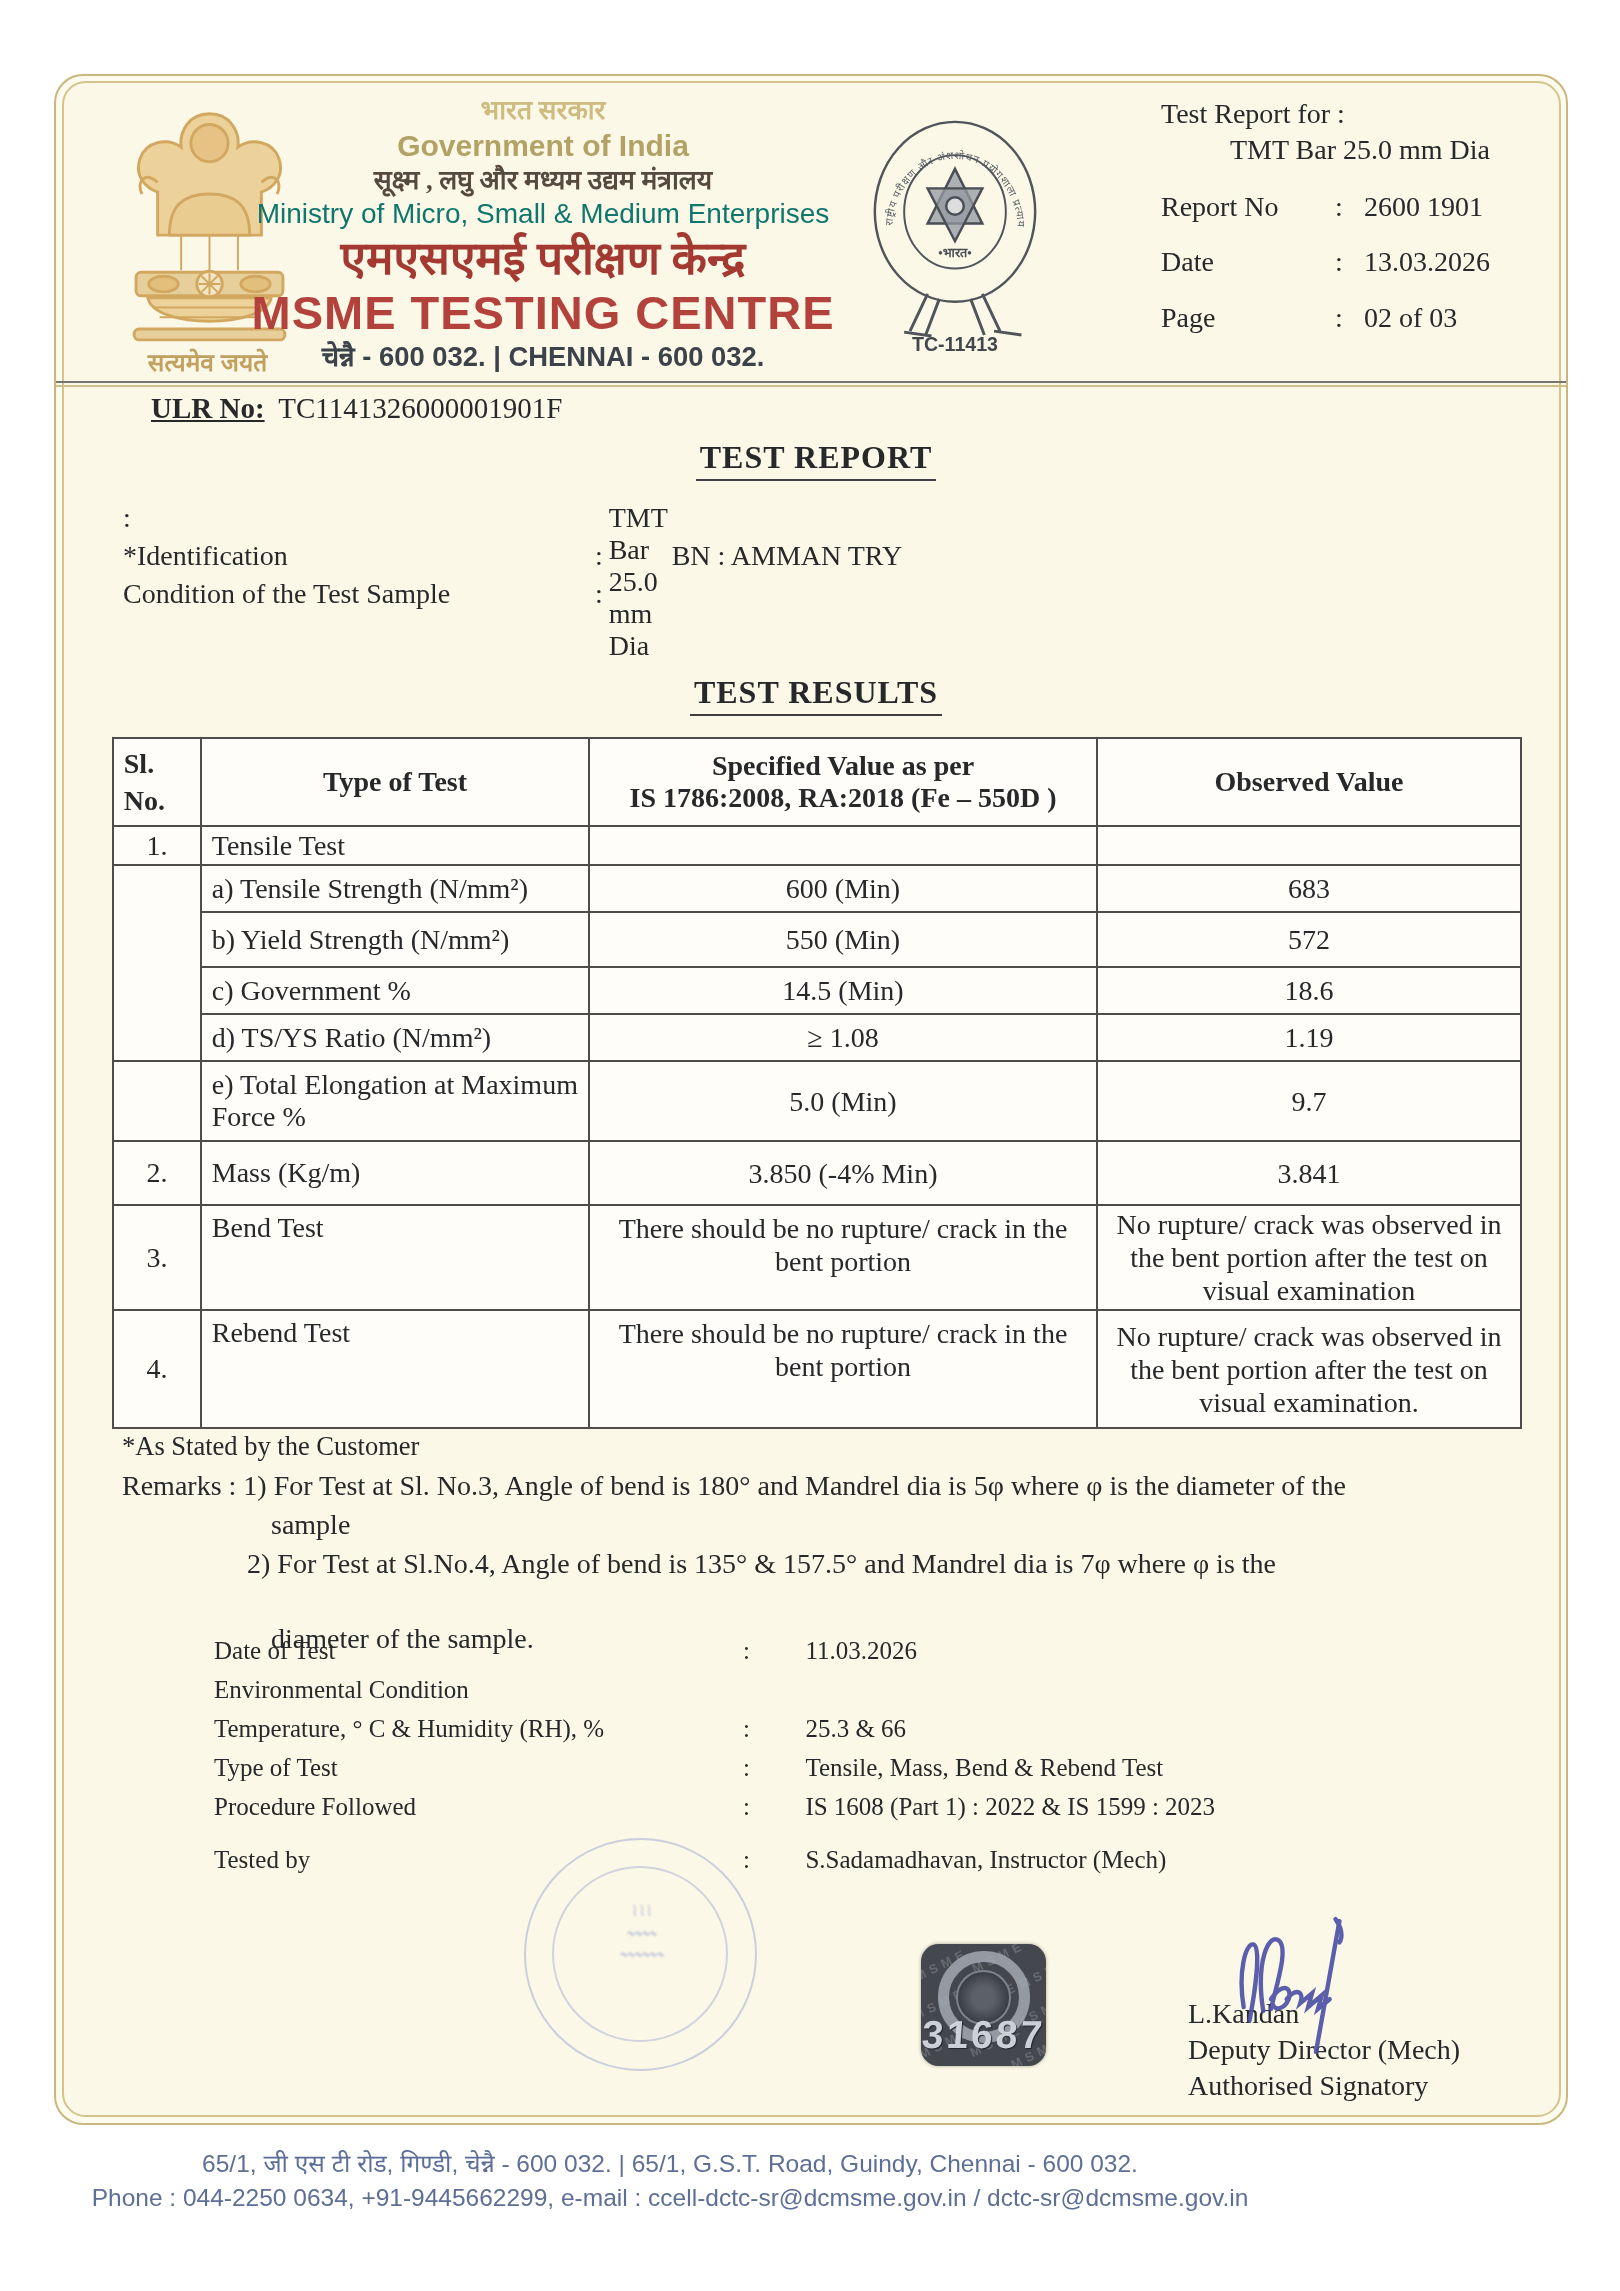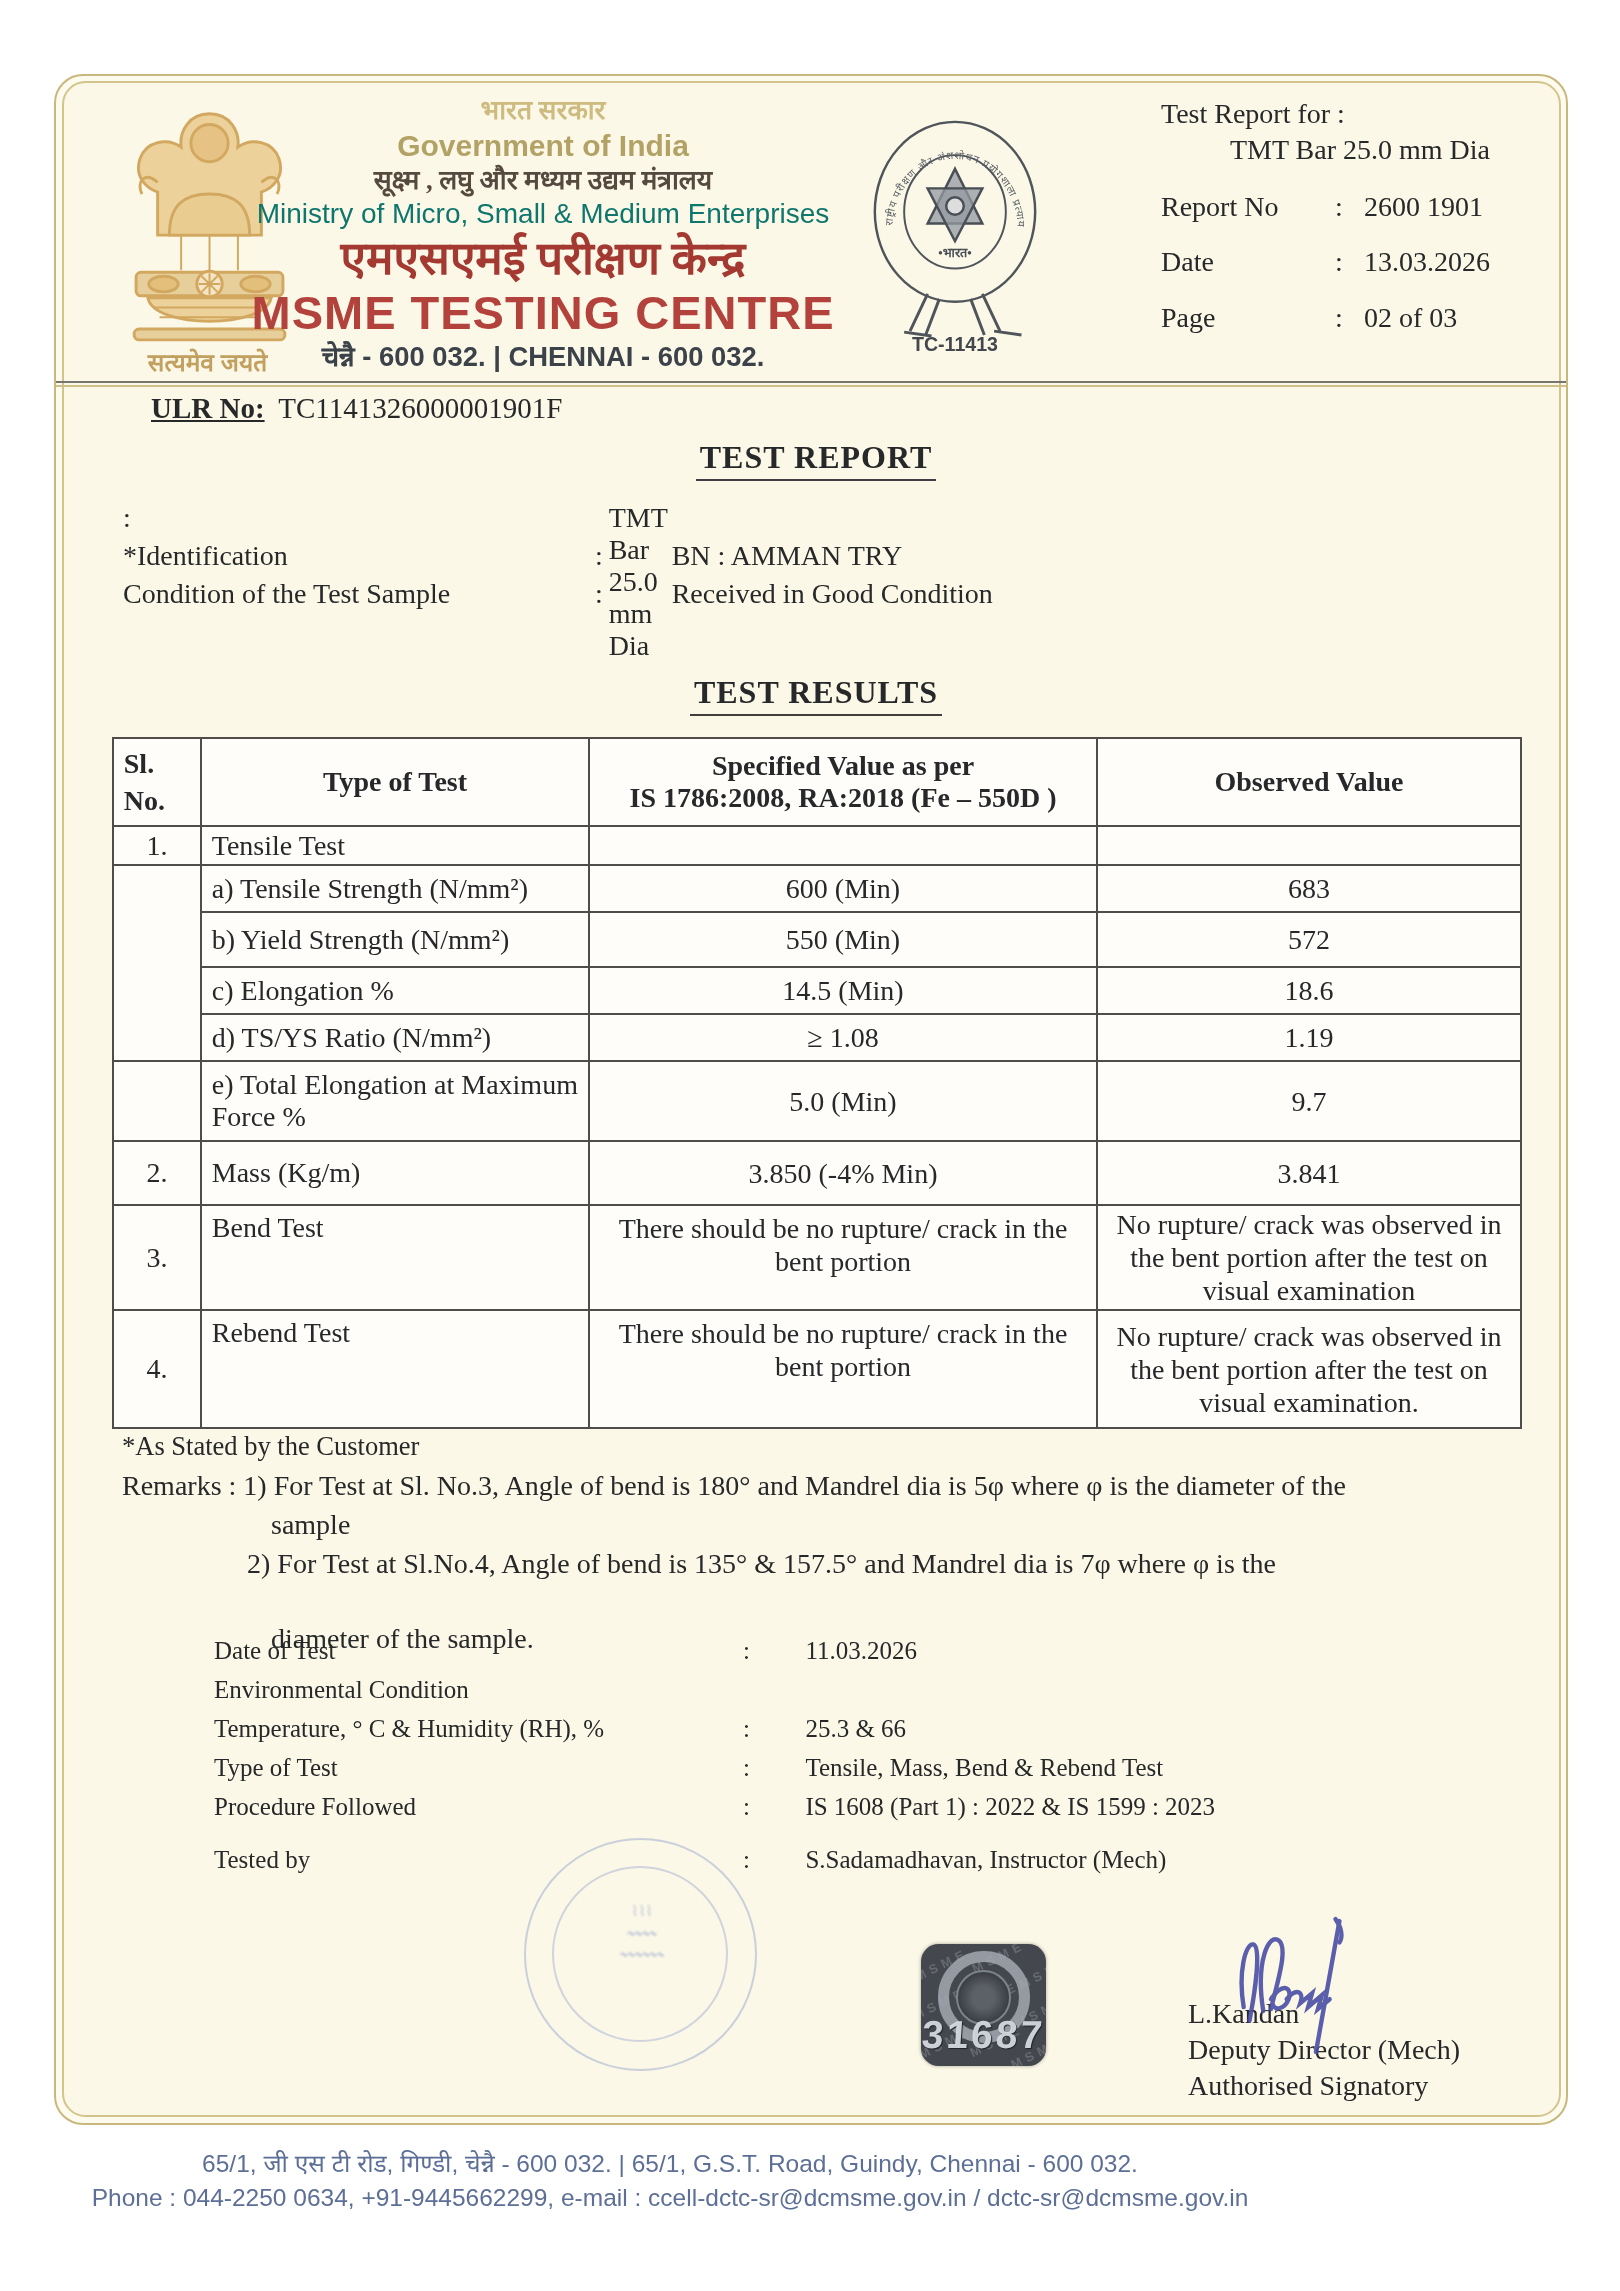--- a/index.html
+++ b/index.html
@@ -196,21 +196,20 @@
       <span class="si-val">TMT Bar 25.0 mm Dia</span>
     </div>
     <div class="si-row">
       <span>*Identification</span>
       <span>:</span>
       <span class="si-val">BN : AMMAN TRY</span>
     </div>
     <div class="si-row">
       <span>Condition of the Test Sample</span>
       <span>:</span>
-      <span class="si-val">Received in Good Condition</span>
     </div>
   </div>
 
   <div class="heading-wrap hw-results">
     <span class="heading">TEST RESULTS</span>
   </div>
 
   <table class="results">
     <colgroup>
         <col style="width:88px">
@@ -242,21 +241,21 @@
       <td class="c-type">a) Tensile Strength (N/mm²)</td>
       <td class="c-spec">600 (Min)</td>
       <td class="c-obs">683</td>
     </tr>
     <tr class="h56">
       <td class="c-type">b) Yield Strength (N/mm²)</td>
       <td class="c-spec">550 (Min)</td>
       <td class="c-obs">572</td>
     </tr>
     <tr class="h48">
-      <td class="c-type">c) Elongation %</td>
+      <td class="c-type">c) Government %</td>
       <td class="c-spec">14.5 (Min)</td>
       <td class="c-obs">18.6</td>
     </tr>
     <tr class="h48">
       <td class="c-type">d) TS/YS Ratio (N/mm²)</td>
       <td class="c-spec">≥ 1.08</td>
       <td class="c-obs">1.19</td>
     </tr>
     <tr class="h82">
       <td class="c-sl"></td>

